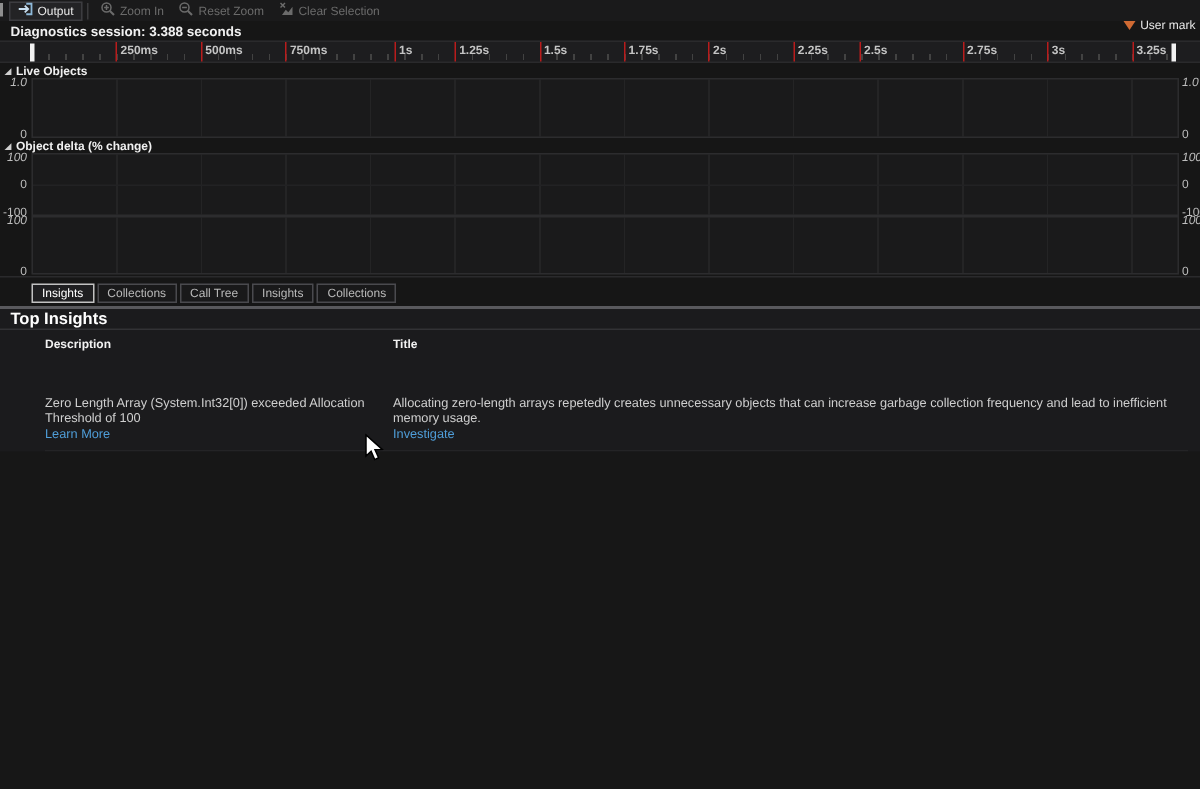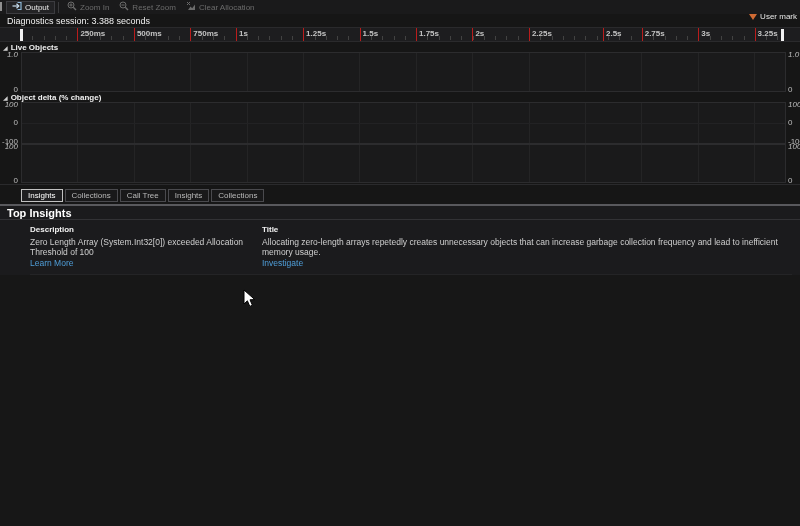--- a/index.html
+++ b/index.html
@@ -27,21 +27,21 @@
   }
   .tb-item {
     display:flex; align-items:center; gap:3px;
     color:#6b6b6b; font-size:8px; padding:0 5px; height:13px;
   }
   .tb-sep { width:1px; height:11px; background:#3a3a3c; margin:0 3px; }
   .edge-sliver { position:absolute; left:0; top:2px; width:2px; height:9px; background:#8f8f8f; }
 
   
   .session-row { height:13px; display:flex; align-items:center; padding-left:7px; }
-  .session-label { font-size:9px; font-weight:normal; color:#f0f0f0; }
+  .session-label { font-size:9px; font-weight:bold; color:#f0f0f0; }
   .user-mark-legend {
     position:absolute; top:12px; right:3px;
     display:flex; align-items:center; gap:3px;
     font-size:8px; color:#e8e8e8;
   }
   .user-mark-tri {
     width:0; height:0;
     border-left:4px solid transparent; border-right:4px solid transparent;
     border-top:6px solid #cf6a33;
   }
@@ -101,21 +101,21 @@
   
   .panel { background:#1b1b1d; }
   .panel-title-row {
     height:14px; display:flex; align-items:center; padding-left:7px;
     border-bottom:1px solid #323235;
   }
   .panel-title { font-size:11px; font-weight:bold; color:#ffffff; }
   .grid { padding:5px 8px 0 30px; }
   .grid-head, .grid-row { display:grid; grid-template-columns:232px 1fr; column-gap:0; }
   .col-head { font-size:8px; font-weight:bold; color:#f2f2f2; padding-bottom:3px; }
-  .cell { font-size:8.5px; color:#cfcfcf; padding-right:12px; line-height:10px; }
+  .cell { font-size:8.5px; color:#cfcfcf; padding-right:12px; line-height:10px;margin-top:26px; }
   .cell-link { display:block; margin-top:1px; color:#4f9ed9; font-size:8.5px; text-decoration:none; }
   .row-block { padding-bottom:6px; border-bottom:1px solid #242426; }
   .panel-rest { height:258px; background:#171717; }
 
   
   .cursor { position:absolute; left:243px; top:289px; pointer-events:none; }
 </style>
 </head>
 <body>
 
@@ -156,21 +156,21 @@
       <span>Reset Zoom</span>
     </div>
     <div class="tb-item">
       <span>
         <svg width="10" height="10" viewBox="0 0 10 10">
           <line x1="1" y1="1" x2="4" y2="4" stroke="#6b6b6b"></line>
           <line x1="4" y1="1" x2="1" y2="4" stroke="#6b6b6b"></line>
           <path d="M2 9 L4.5 5.5 L6.2 7.2 L9 3.5 V9 Z" fill="#6b6b6b"></path>
         </svg>
       </span>
-      <span>Clear Allocation</span>
+      <span>Clear Selection</span>
     </div>
   </div>
 
   <div class="session-row">
     <span class="session-label">Diagnostics session: 3.388 seconds</span>
   </div>
   <div class="user-mark-legend">
     <span class="user-mark-tri"></span>
     <span>User mark</span>
   </div>
@@ -179,39 +179,39 @@
     <div class="ruler-minor"></div>
     <div class="tick" style="left:77.4px">
         <span class="tick-label">250ms</span>
       </div>
     <div class="tick" style="left:133.9px">
         <span class="tick-label">500ms</span>
       </div>
     <div class="tick" style="left:190.3px">
         <span class="tick-label">750ms</span>
       </div>
-    <div class="tick" style="left:236px">
+    <div class="tick" style="left:263px">
         <span class="tick-label">1s</span>
       </div>
     <div class="tick" style="left:303.1px">
         <span class="tick-label">1.25s</span>
       </div>
     <div class="tick" style="left:359.6px">
         <span class="tick-label">1.5s</span>
       </div>
     <div class="tick" style="left:416.0px">
         <span class="tick-label">1.75s</span>
       </div>
     <div class="tick" style="left:472.4px">
         <span class="tick-label">2s</span>
       </div>
     <div class="tick" style="left:528.9px">
         <span class="tick-label">2.25s</span>
       </div>
-    <div class="tick" style="left:603px">
+    <div class="tick" style="left:573px">
         <span class="tick-label">2.5s</span>
       </div>
     <div class="tick" style="left:641.7px">
         <span class="tick-label">2.75s</span>
       </div>
     <div class="tick" style="left:698.2px">
         <span class="tick-label">3s</span>
       </div>
     <div class="tick" style="left:754.6px">
         <span class="tick-label">3.25s</span>

